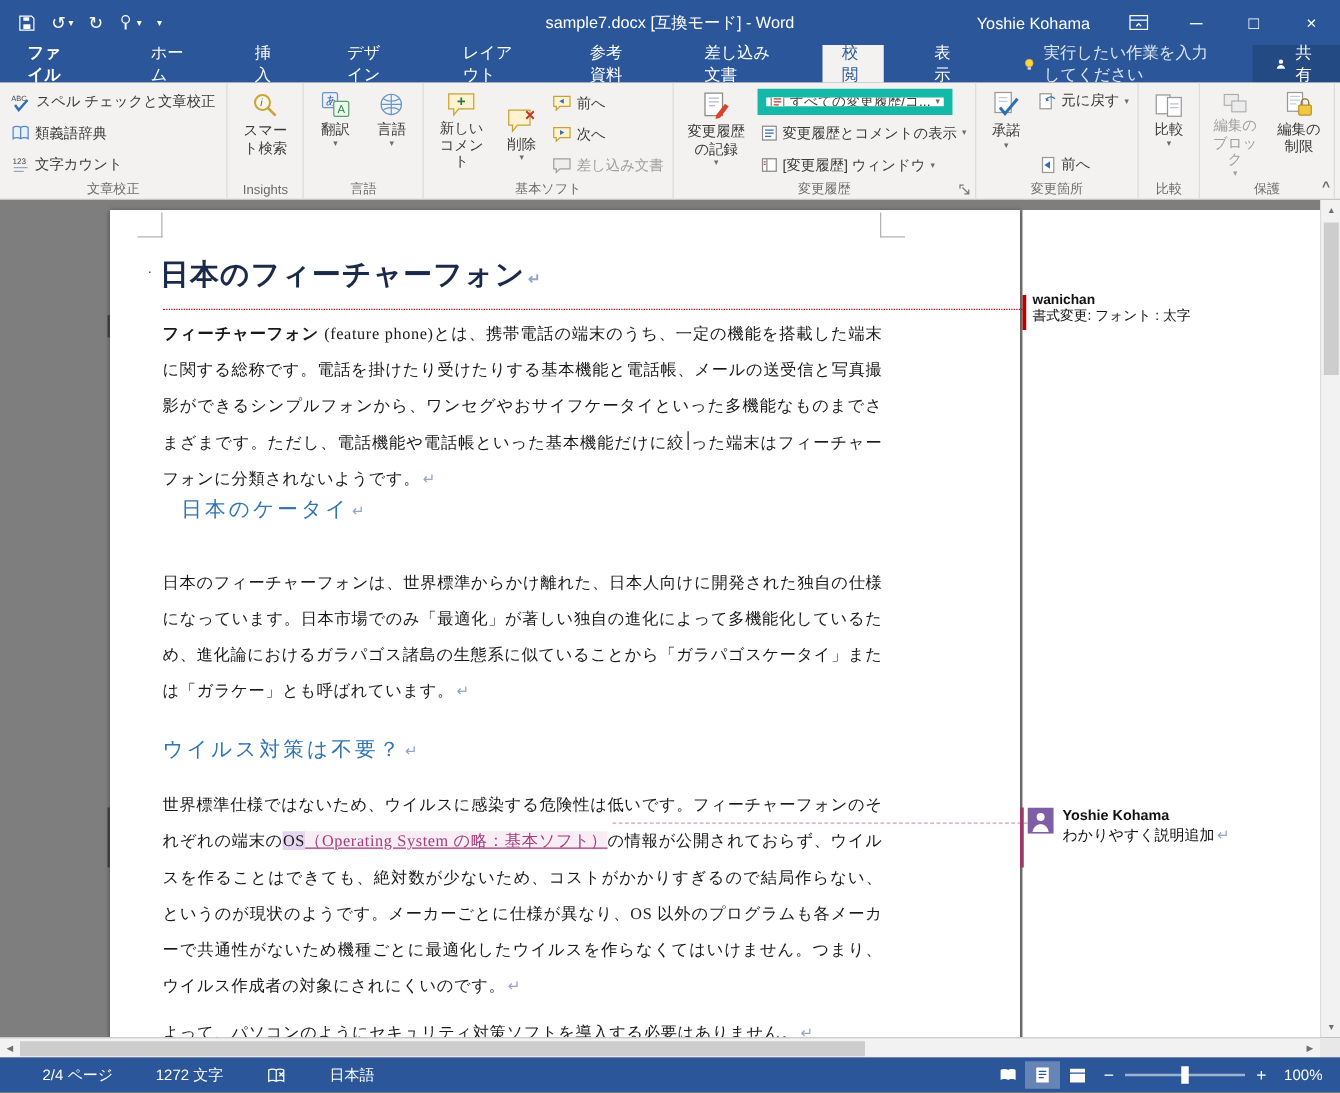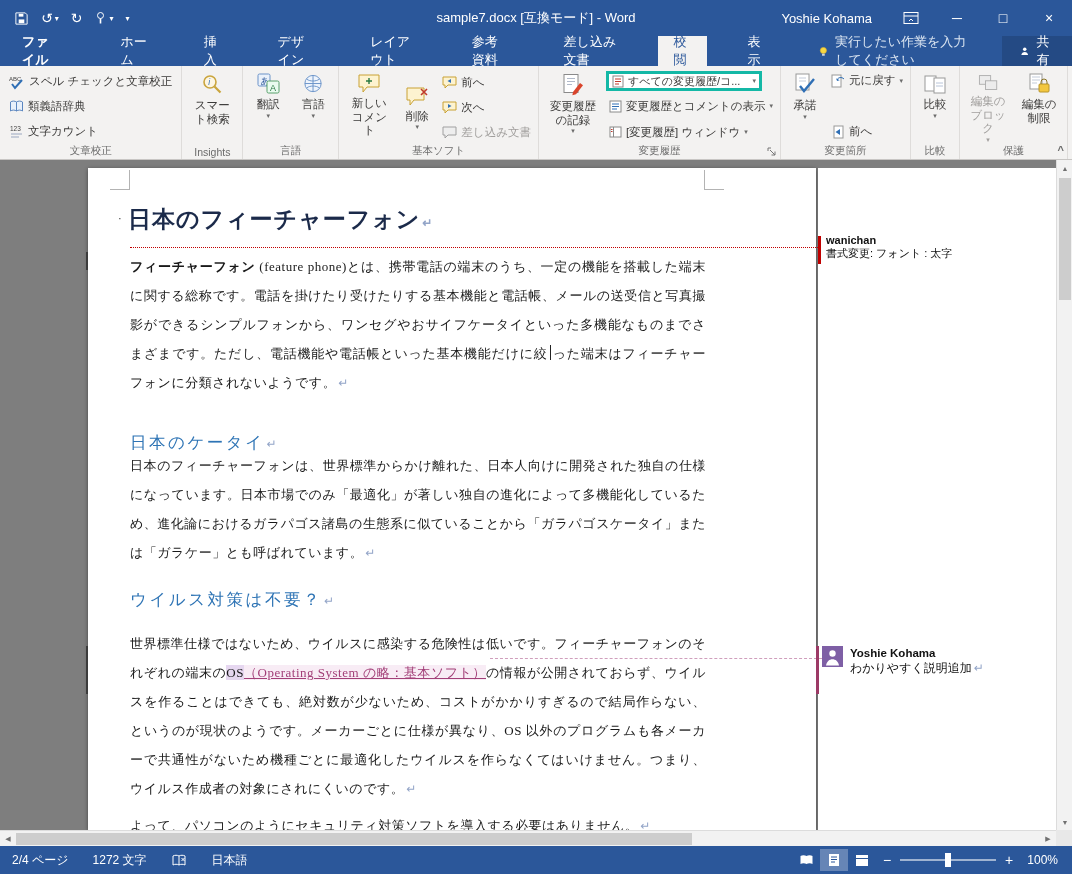--- a/index.html
+++ b/index.html
@@ -33,41 +33,41 @@
   .rgroup{ position:relative; border-right:1px solid #dedcda; padding:3px 4px 15px 4px; display:flex; gap:3px; }
   .glabel{ position:absolute; bottom:1px; left:0; right:0; text-align:center; font-size:10.5px; color:#6b6b6b; }
   .gcol{ display:flex; flex-direction:column; gap:3px; }
   .sbtn{ display:flex; align-items:center; gap:4px; font-size:11.5px; color:#3b3a39; padding:2px 3px; height:24px; white-space:nowrap; }
   .sbtn .dd, .lbtn .dd{ font-size:7px; color:#6b6b6b; }
   .lbtn{ display:flex; flex-direction:column; align-items:center; justify-content:flex-start;
          font-size:11.5px; color:#3b3a39; text-align:center; line-height:1.18; padding:4px 3px 0 3px; }
   .lbtn .lab{ margin-top:3px; }
   .disabled, .disabled *{ color:#a19f9d !important; }
   .combo{ display:flex; align-items:center; gap:4px; width:156px; height:21px; background:#fff;
-          border:3px solid #14b8a6; font-size:11px; color:#3b3a39; padding:0 3px; white-space:nowrap; overflow:hidden; }
+          border:7px solid #14b8a6; font-size:11px; color:#3b3a39; padding:0 3px; white-space:nowrap; overflow:hidden; }
   .combo .dd{ margin-left:auto; font-size:7px; color:#6b6b6b; }
   .launcher{ position:absolute; right:3px; bottom:2px; }
   .collapse{ position:absolute; right:8px; bottom:3px; font-size:11px; color:#6b6b6b; font-weight:bold; }
 
   
   .docarea{ position:absolute; top:160px; left:0; width:1072px; height:670px; background:#7e7e7e; overflow:hidden; }
   .page{ position:absolute; left:88px; top:8px; width:728px; height:662px; background:#fff;
          box-shadow:0 1px 4px rgba(0,0,0,.45); }
   .markuparea{ position:absolute; left:818px; top:8px; width:238px; height:662px; background:#fff; }
   .crop{ position:absolute; width:20px; height:20px; }
   .crop.tl{ left:22px; top:2px;  border-right:1px solid #b3b3b3; border-bottom:1px solid #b3b3b3; }
   .crop.tr{ left:616px; top:2px; border-left:1px solid #b3b3b3;  border-bottom:1px solid #b3b3b3; }
 
   .doc-title{ position:absolute; left:40px; top:36px; font-size:23px; font-weight:bold; color:#1b2a4a; letter-spacing:1px; white-space:nowrap; }
   .tbullet{ position:absolute; left:30px; top:44px; font-size:11px; color:#333; }
   .para{ position:absolute; left:42px; width:576px; font-family:"Liberation Serif","DejaVu Serif",serif;
          font-size:13px; color:#191919; line-height:29px; text-align:justify; letter-spacing:.5px; }
   .p1{ top:84px; } .p2{ top:283px; } .p3{ top:461px; } .p4{ top:643px; }
   .hblue{ position:absolute; left:42px; font-size:16.5px; color:var(--heading_blue); letter-spacing:2.5px; white-space:nowrap; }
-  .h1{ top:264px; } .h2{ top:421px; }
+  .h1{ top:229px;margin-left:15px; } .h2{ top:421px; }
   .eol{ color:#93a5c8; font-size:12px; font-family:"Liberation Sans",sans-serif; letter-spacing:0; margin-left:2px; }
   .bold{ font-weight:bold; }
   .caret{ display:inline-block; width:1px; height:15px; background:#222; vertical-align:-2px; margin:0 2px; }
   .hl-os{ background:var(--comment_highlight); }
   .ins{ color:var(--insertion_red); text-decoration:underline; background:#f8ecf5; }
 
   .redline{ position:absolute; left:130px; top:87px; width:688px; border-top:1px dotted var(--change_bar_red); }
   .chbar{ position:absolute; left:86px; width:2px; background:#3c3c3c; }
   .chbar.b1{ top:92px; height:18px; } .chbar.b2{ top:486px; height:48px; }
   .cdash{ position:absolute; left:490px; top:498px; width:332px; border-top:1px dashed #cf9ebc; }
@@ -90,21 +90,21 @@
   .hscroll{ position:absolute; top:830px; left:0; width:1056px; height:16px; background:#f2f2f2; border-top:1px solid #dcdcdc; }
   .hscroll .arr{ position:absolute; top:0; width:16px; height:16px; display:flex; align-items:center; justify-content:center;
                  font-size:7px; color:#707070; }
   .hscroll .left{ left:0; } .hscroll .right{ right:0; }
   .hthumb{ position:absolute; left:16px; top:2px; width:676px; height:12px; background:#cdcdcd; }
   .corner{ position:absolute; top:830px; left:1056px; width:16px; height:16px; background:#e8e8e8; }
 
   
   .statusbar{ position:absolute; top:846px; left:0; width:100%; height:28px; background:var(--titlebar_blue);
               color:#fff; display:flex; align-items:center; font-size:12px; }
-  .sleft{ display:flex; align-items:center; gap:24px; padding-left:12px; }
+  .sleft{ display:flex; align-items:center; gap:34px; padding-left:12px;margin-left:22px; }
   .sright{ margin-left:auto; display:flex; align-items:center; }
   .vico{ width:28px; height:22px; display:flex; align-items:center; justify-content:center; }
   .vico.active{ background:rgba(255,255,255,.28); }
   .zbtn{ width:22px; text-align:center; font-size:14px; }
   .zslider{ position:relative; width:96px; height:22px; margin:0 2px; }
   .ztrack{ position:absolute; left:0; right:0; top:10px; height:2px; background:rgba(255,255,255,.55); }
   .zthumb{ position:absolute; left:45px; top:4px; width:6px; height:14px; background:#fff; }
   .zpct{ min-width:46px; text-align:right; padding-right:14px; margin-left:6px; }
   svg{ display:block; }
 </style>

